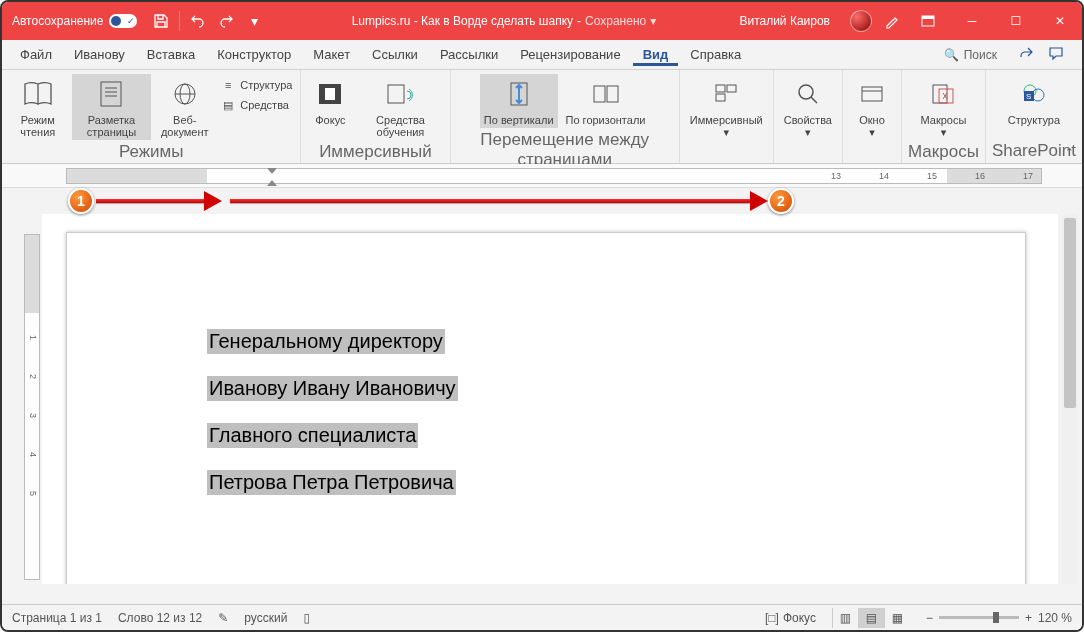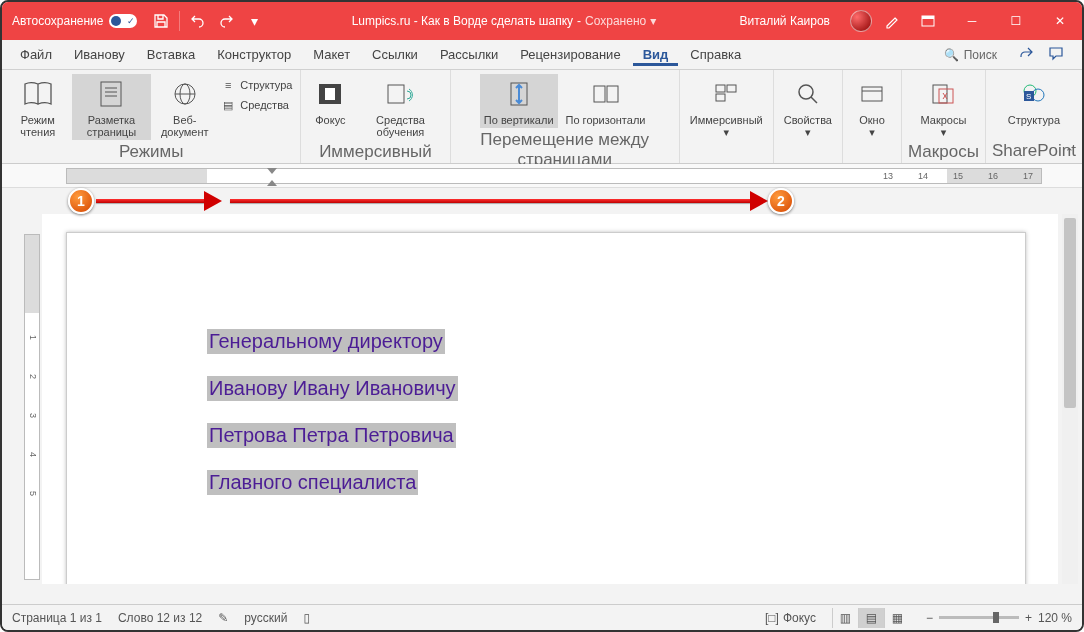--- a/index.html
+++ b/index.html
@@ -45,21 +45,21 @@
   .indent-marker{position:absolute; left:200px; top:-1px; width:10px; height:18px;}
   .indent-marker::before{content:""; position:absolute; top:0; left:0; border-left:5px solid transparent; border-right:5px solid transparent; border-top:6px solid #888;}
   .indent-marker::after{content:""; position:absolute; bottom:0; left:0; border-left:5px solid transparent; border-right:5px solid transparent; border-bottom:6px solid #888;}
   .arrow-ann{position:absolute; top:186px; left:60px; right:300px; height:24px; z-index:5; pointer-events:none;}
   .badge{width:26px; height:26px; border-radius:50%; background:radial-gradient(circle at 35% 30%, #ff9a3c, #d54500); border:2px solid #fff; box-shadow:0 1px 3px rgba(0,0,0,0.5); color:#fff; font-weight:bold; display:flex; align-items:center; justify-content:center; font-size:14px; position:absolute;}
   .arrow-line{position:absolute; top:11px; height:4px; background:linear-gradient(#ff3030,#c00000); box-shadow:0 1px 1px rgba(0,0,0,0.3);}
   .arrow-head{position:absolute; top:3px; width:0; height:0; border-top:10px solid transparent; border-bottom:10px solid transparent; border-left:18px solid #d00000;}
   
   .doc-area{position:absolute; left:40px; right:24px; top:212px; bottom:46px; background:#fff; overflow:hidden;}
   .page{position:absolute; left:24px; top:18px; width:960px; height:900px; background:#fff; box-shadow:0 0 4px rgba(0,0,0,0.25); border:1px solid #ccc;}
-  .doc-text{position:absolute; left:140px; top:96px; font-size:20px; color:#4c1d95; font-family:"Times New Roman", serif;}
+  .doc-text{position:absolute; left:140px; top:96px; font-size:20px; color:#000000; font-family:"Times New Roman", serif;}
   .doc-line{background:#bfbfbf; padding:1px 2px; margin-bottom:12px; display:inline-block;}
   .doc-line-wrap{margin-bottom:10px;}
   .spellerr{text-decoration: underline wavy #d00000;}
   
   .statusbar{position:absolute; left:0; right:0; bottom:0; height:26px; background:#f3f3f3; border-top:1px solid #ccc; display:flex; align-items:center; font-size:12px; color:#555; padding:0 10px; gap:16px;}
   .statusbar .spacer{flex:1;}
   .viewbtns{display:flex; gap:0;}
   .viewbtn{width:26px; height:20px; display:flex; align-items:center; justify-content:center; border-left:1px solid #ccc;}
   .viewbtn.active{background:#d0d0d0;}
   .zoom-slider{display:flex; align-items:center; gap:6px;}
@@ -326,21 +326,21 @@
         </div>
       </div>
       <div class="rgroup-label">SharePoint</div>
     </div>
     <span class="collapse-caret">⌃</span>
   </div>
 
   <div class="ruler-wrap">
     <div class="ruler">
       <div class="indent-marker"></div>
-      <div style="position:absolute; right:8px; top:2px; display:flex; gap:25px; font-size:9px;">
+      <div style="position:absolute; right:8px; top:2px; display:flex; gap:38px; font-size:9px;">
         <span>13</span>
         <span>14</span>
         <span>15</span>
         <span>16</span>
         <span>17</span>
       </div>
     </div>
   </div>
 
   <div class="arrow-ann">
@@ -360,22 +360,22 @@
         <span>4</span>
         <span>5</span>
     </div>
   </div>
 
   <div class="doc-area">
     <div class="page">
       <div class="doc-text">
         <div class="doc-line-wrap"><span class="doc-line">Генеральному директору</span></div>
         <div class="doc-line-wrap"><span class="doc-line">Иванову Ивану Ивановичу</span></div>
+        <div class="doc-line-wrap"><span class="doc-line">Главного специалиста</span></div>
         <div class="doc-line-wrap"><span class="doc-line">Петрова Петра Петровича</span></div>
-        <div class="doc-line-wrap"><span class="doc-line">Главного специалиста</span></div>
       </div>
     </div>
   </div>
 
   <div class="vscroll">
     <div class="thumb"></div>
   </div>
 
   <div class="statusbar">
     <span>Страница 1 из 1</span>

